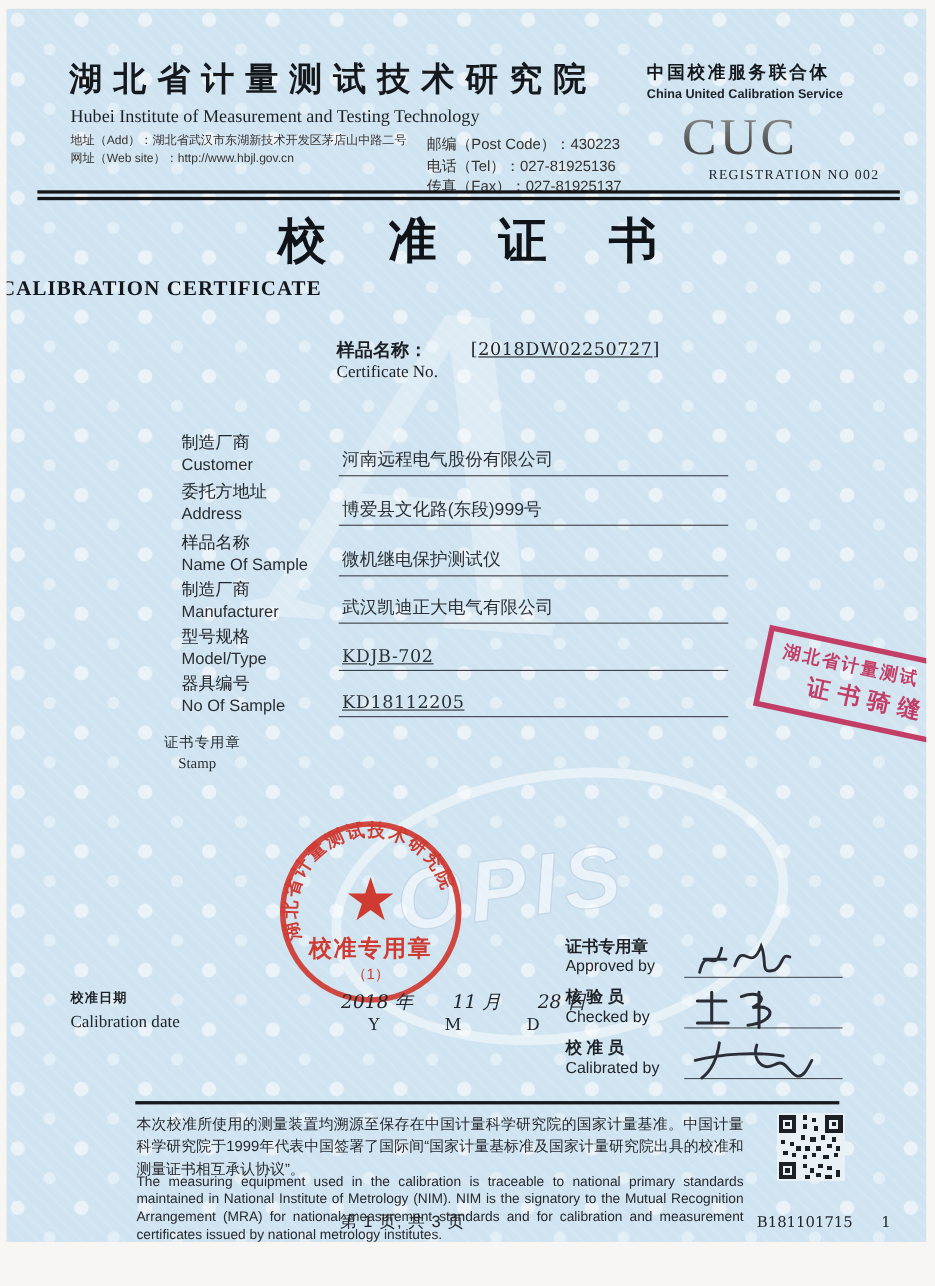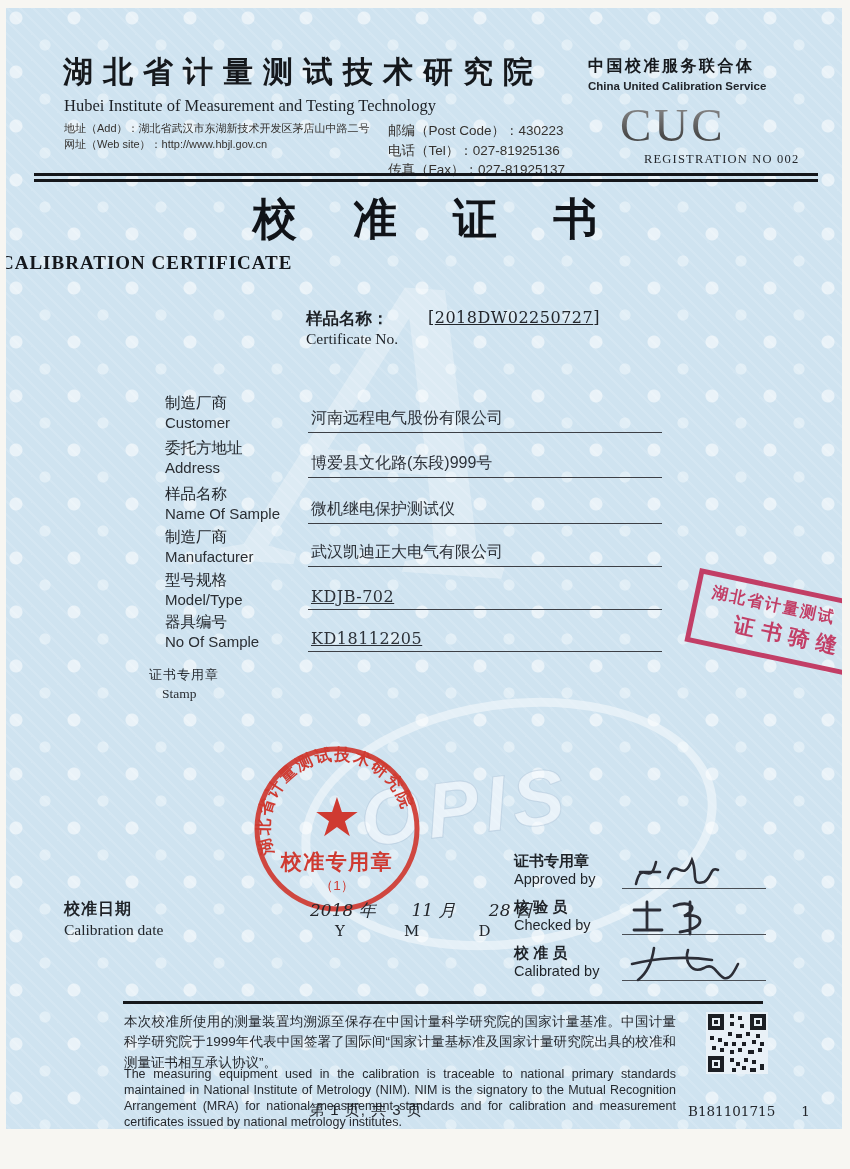--- a/index.html
+++ b/index.html
@@ -74,21 +74,21 @@
   
   .seam{left:700px;top:568px;width:200px;padding:6px 8px 8px 12px;border:5px solid #c23e66;
         transform:rotate(12deg);transform-origin:left top;color:#c23e66;background:rgba(255,255,255,.06);}
   .seam .l1{font-size:16px;font-weight:bold;letter-spacing:2px;white-space:nowrap;}
   .seam .l2{font-size:21px;font-weight:bold;letter-spacing:7px;margin-top:2px;padding-left:28px;white-space:nowrap;}
 
   
   .round-stamp{left:252px;top:744px;width:170px;height:170px;}
 
   
-  .caldate-cn{left:64px;top:899px;font-size:16px;font-weight:bold;color:#1e2227;letter-spacing:1px;}
+  .caldate-cn{left:64px;top:899px;font-size:12px;font-weight:bold;color:#1e2227;letter-spacing:1px;}
   .caldate-en{left:64px;top:921px;font-size:15.5px;color:#22262b;font-family:"Liberation Serif",serif;}
   .date-row{left:310px;top:899px;font-size:17px;font-family:"DejaVu Serif","Liberation Serif",serif;color:#23262b;white-space:nowrap;font-style:italic;}
   .date-row span{display:inline-block;}
   .ymd-row{left:310px;top:922px;font-size:15px;font-family:"DejaVu Serif","Liberation Serif",serif;color:#23262b;}
   .ymd-row span{display:inline-block;text-align:center;}
 
   
   .sig-block{left:514px;top:848px;width:252px;}
   .sig-row{display:flex;align-items:flex-end;margin-bottom:5px;}
   .sig-labels{width:108px;font-size:15px;line-height:1.3;color:#1e2227;}

